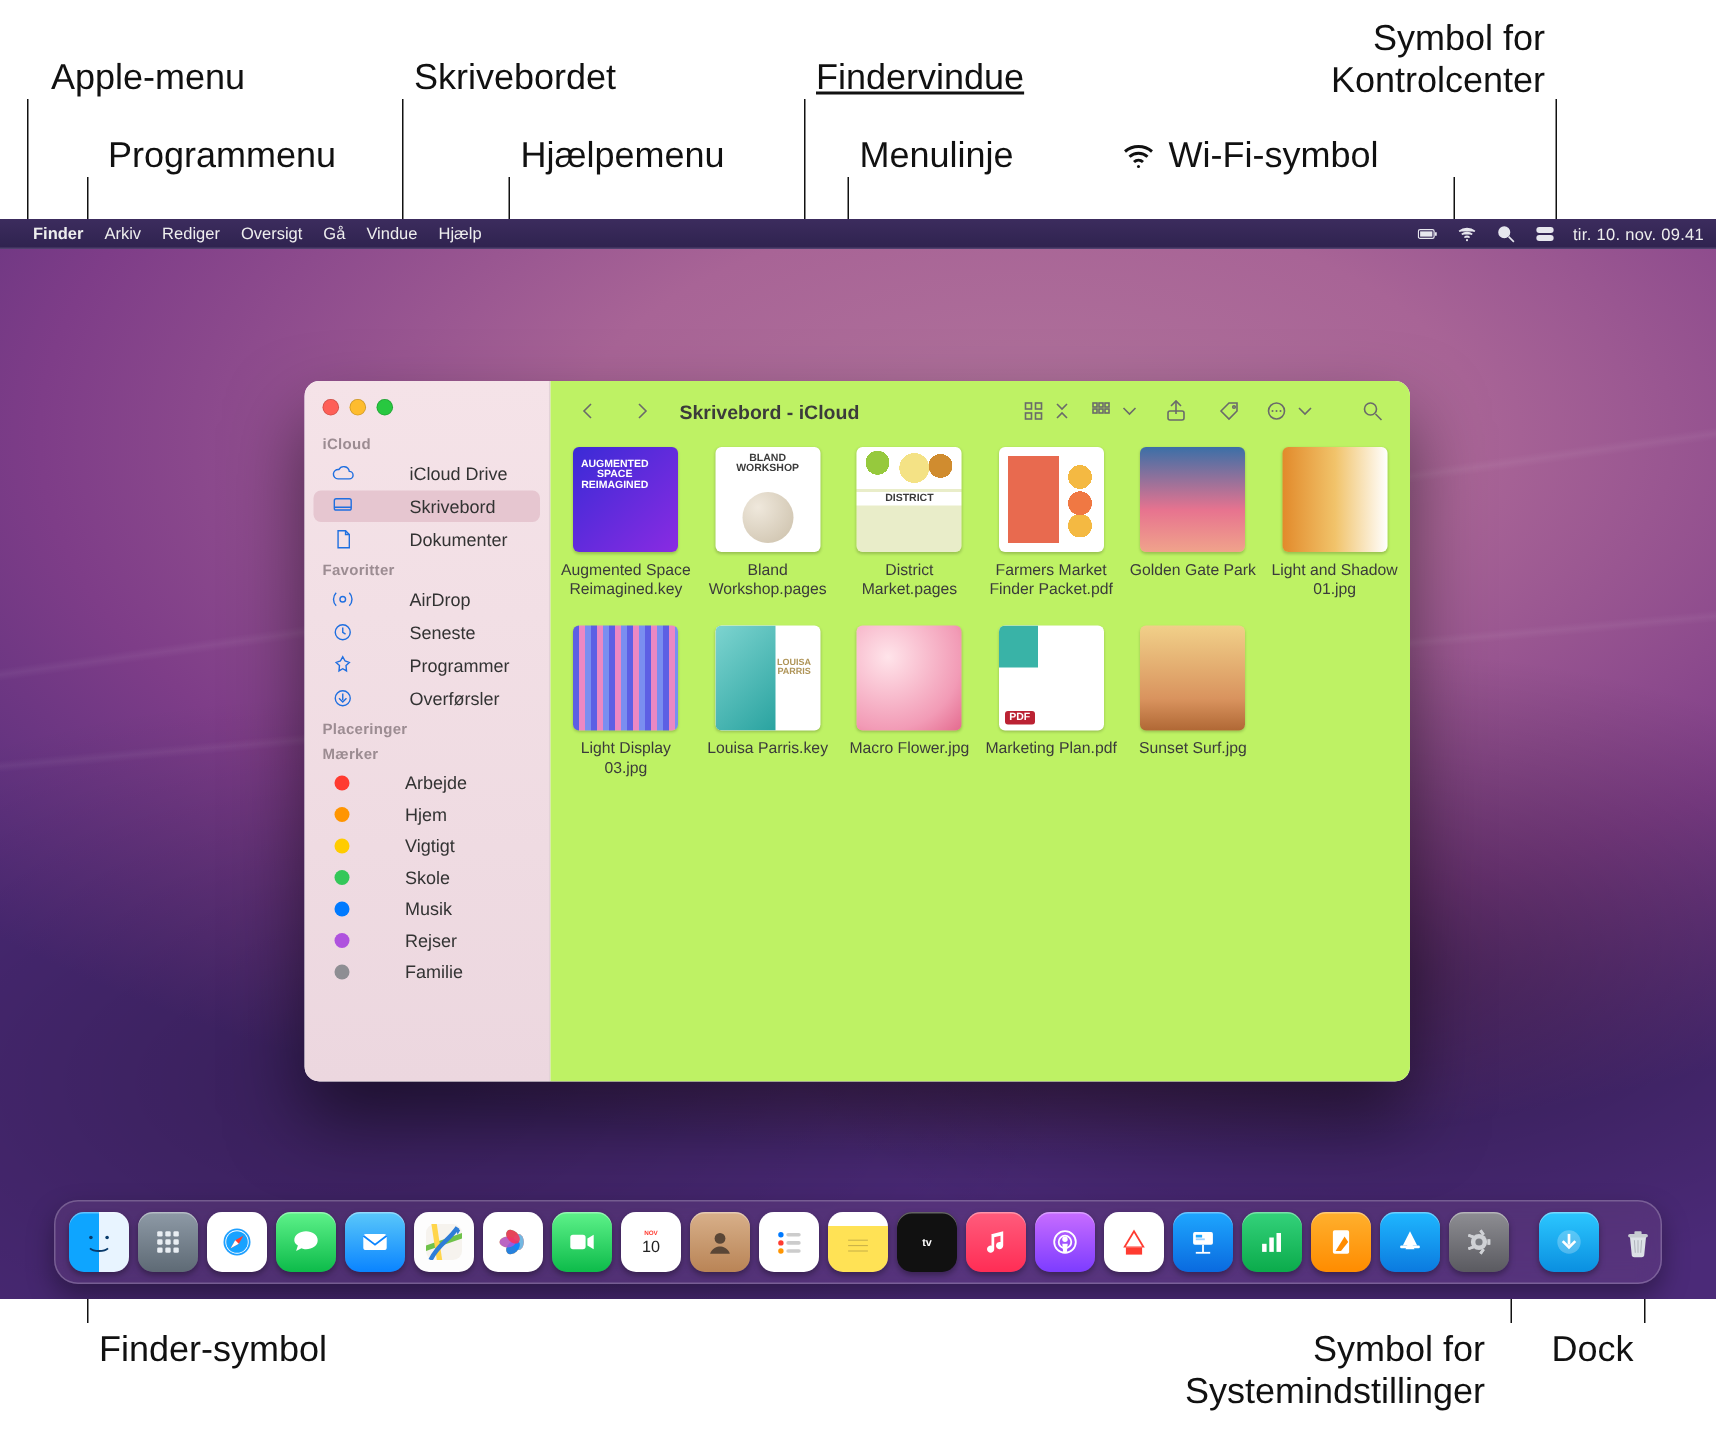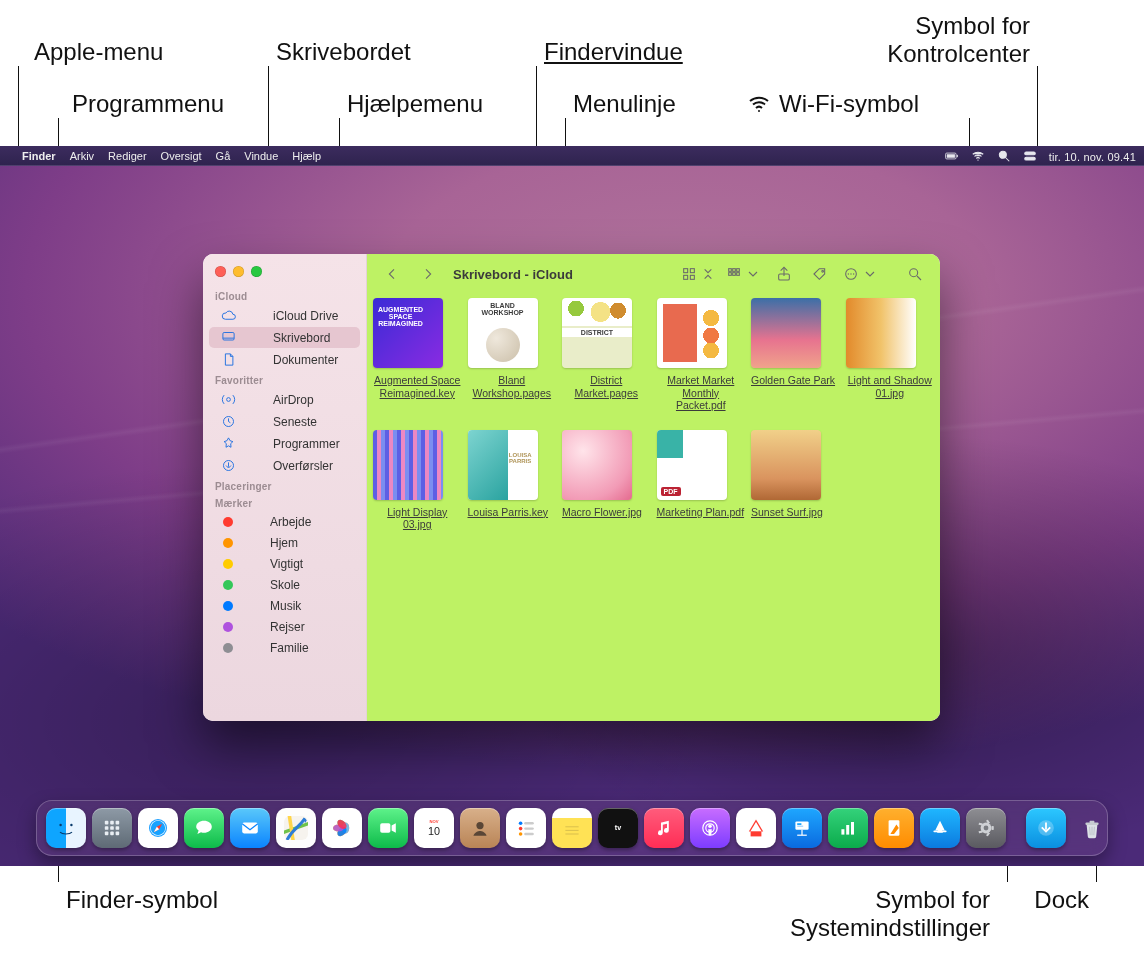--- a/index.html
+++ b/index.html
@@ -71,21 +71,21 @@
   .content { flex:1; display:flex; flex-direction:column; background:#bef264; }
   .toolbar { height:40px; display:flex; align-items:center; gap:10px; padding:0 12px; color:#5b5b5b; }
   .toolbar .btn { width:26px; height:22px; border-radius:5px; display:inline-flex; align-items:center; justify-content:center; }
   .toolbar svg { width:16px; height:16px; fill:none; stroke:#6a6a6a; stroke-width:1.6; }
   .toolbar .title { font-weight:600; color:#3b3b3b; font-size:13px; margin-left:2px; }
   .toolbar .spacer{ flex:1; }
   .toolbar .group{ display:flex; align-items:center; gap:3px; }
 
   .grid { flex:1; overflow:auto; padding:4px 6px 14px 6px; display:grid;
     grid-template-columns:repeat(6, 1fr); gap:18px 6px; align-content:start; }
-  .file { display:flex; flex-direction:column; align-items:flex-start; font-size:10.5px; color:#3b3b3b; text-align:center; gap:6px;text-decoration:underline; }
+  .file { display:flex; flex-direction:column; align-items:center; font-size:10.5px; color:#3b3b3b; text-align:center; gap:6px; }
   .thumb { width:70px; height:70px; border-radius:4px; box-shadow:0 1px 2px rgba(0,0,0,.2);
     display:flex; align-items:center; justify-content:center; overflow:hidden; }
   .file .name { max-width:100px; line-height:1.2; }
 
   
   .g-a{background:linear-gradient(135deg,#3a2bd6,#8a2be2);position:relative;}
   .g-a::after{content:"AUGMENTED\A SPACE\A REIMAGINED";white-space:pre;color:#fff;font-size:7px;font-weight:700;position:absolute;left:5px;top:8px;}
   .g-b{background:#ffffff;position:relative;flex-direction:column;}
   .g-b::before{content:"BLAND\A WORKSHOP";white-space:pre;font-size:7px;font-weight:800;position:absolute;top:4px;left:0;right:0;text-align:center;}
   .g-b::after{content:"";width:34px;height:34px;border-radius:50%;background:radial-gradient(circle at 30% 30%,#efe8dc,#cbbfa9);position:absolute;bottom:6px;}
@@ -455,21 +455,21 @@
           <div class="file">
             <div class="thumb g-b"></div>
             <div class="name">Bland Workshop.pages</div>
           </div>
           <div class="file">
             <div class="thumb g-c"></div>
             <div class="name">District Market.pages</div>
           </div>
           <div class="file">
             <div class="thumb g-d"></div>
-            <div class="name">Market Market Monthly Packet.pdf</div>
+            <div class="name">Farmers Market Finder Packet.pdf</div>
           </div>
           <div class="file">
             <div class="thumb g-e"></div>
             <div class="name">Golden Gate Park</div>
           </div>
           <div class="file">
             <div class="thumb g-g"></div>
             <div class="name">Light and Shadow 01.jpg</div>
           </div>
           <div class="file">

